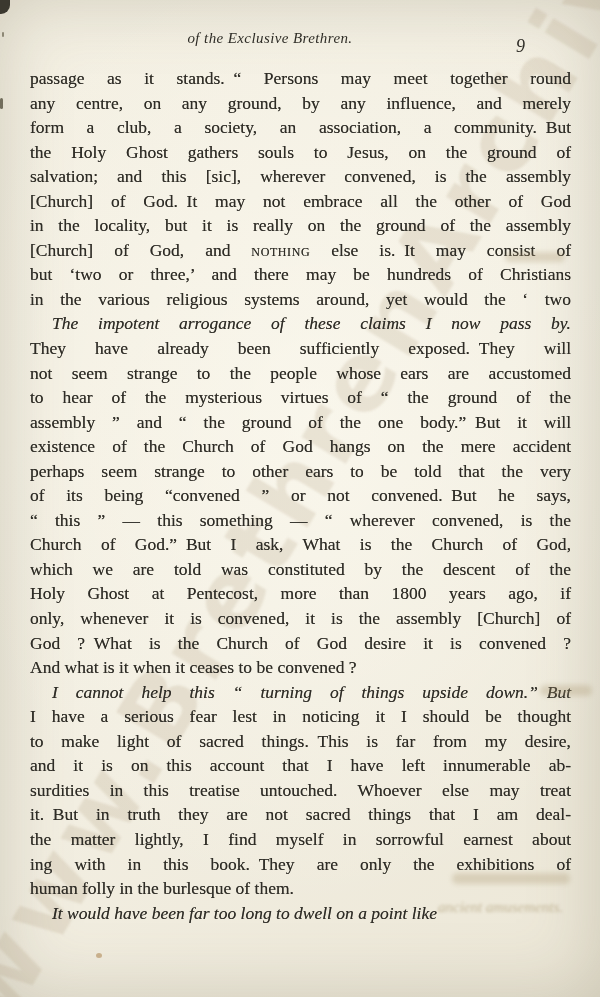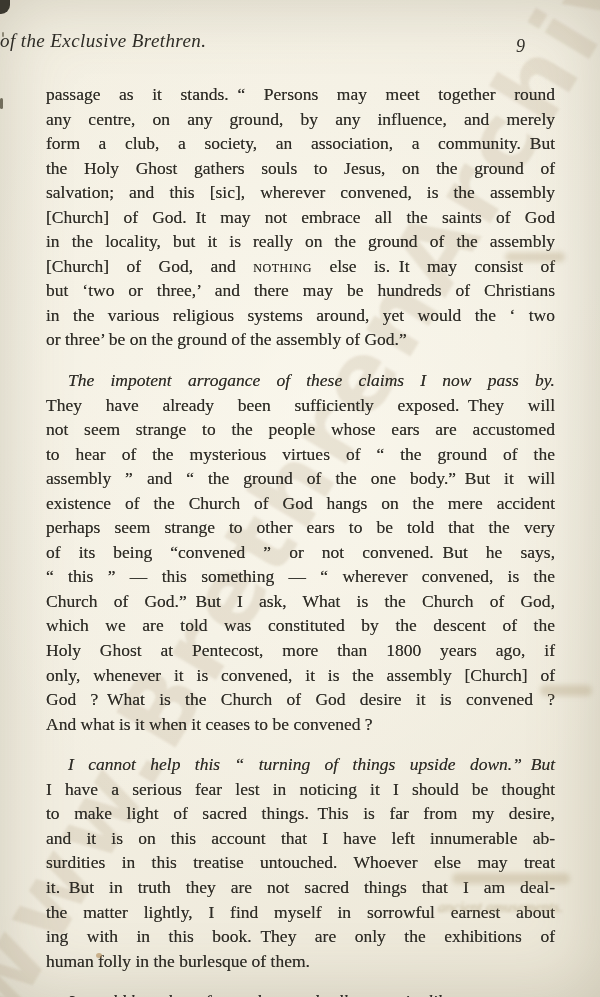--- a/index.html
+++ b/index.html
@@ -17,41 +17,41 @@
       linear-gradient(135deg, #f4f0e3 0%, #f2eee1 55%, #ece7d7 100%);
     box-shadow: inset 0 0 70px rgba(120,110,85,0.28);
     overflow: hidden;
     color: #2e2c26;
   }
 
   
   .running-title {
     position: absolute;
     left: 0; top: 30px; width: 540px;
-    text-align: left;
+    text-align: center;
     font-style: italic;
-    font-size: 19px;
+    font-size: 15px;
     letter-spacing: 0.4px;
   }
   .page-number {
     position: absolute;
     left: 516px; top: 36px;
     font-style: italic;
     font-size: 18px;
   }
 
   
   .body-text {
     position: absolute;
     left: 30px; top: 66px; width: 541px;
     font-size: 17.5px;
     line-height: 24.55px;
     text-shadow: 0 0 0.5px rgba(46,44,38,0.65);
   }
-  .paragraph { margin: 16px; }
+  .paragraph { margin: 0; }
   .line {
     text-align: justify;
     text-align-last: justify;
   }
   .line.last { text-align-last: left; }
   .line.indent { padding-left: 22px; font-style: italic; }
   .s-i { }
   .s-sc {
     text-transform: lowercase;
     font-variant-caps: small-caps;
@@ -128,26 +128,25 @@
   <div class="running-title">of the Exclusive Brethren.</div>
   <div class="page-number">9</div>
 
   <div class="body-text">
       <div class="paragraph">
         <div class="line"><span class="s-n">passage as it stands. “ Persons may meet together round</span></div>
         <div class="line"><span class="s-i">any</span><span class="s-n"> centre, on </span><span class="s-i">any</span><span class="s-n"> ground, by </span><span class="s-i">any</span><span class="s-n"> influence, and merely</span></div>
         <div class="line"><span class="s-n">form a club, a society, an association, a community. </span><span class="s-i">But</span></div>
         <div class="line"><span class="s-n">the Holy Ghost gathers souls to Jesus, on the ground of</span></div>
         <div class="line"><span class="s-n">salvation; and </span><span class="s-i">this</span><span class="s-n"> [</span><span class="s-i">sic</span><span class="s-n">], wherever convened, is the assembly</span></div>
-        <div class="line"><span class="s-n">[Church] of God. It may not embrace all the saints of God</span></div>
+        <div class="line"><span class="s-n">[Church] of God. It may not embrace all the other of God</span></div>
         <div class="line"><span class="s-n">in the locality, but it is really on the ground of the assembly</span></div>
         <div class="line"><span class="s-n">[Church] of God, and </span><span class="s-sc">NOTHING</span><span class="s-n"> else is. It may consist of</span></div>
         <div class="line"><span class="s-n">but ‘two or three,’ and there may be hundreds of Christians</span></div>
         <div class="line"><span class="s-n">in the various religious systems around, yet would the ‘ two</span></div>
-        <div class="line last"><span class="s-n">or three’ be on the ground of the assembly of God.”</span></div>
       </div>
       <div class="paragraph">
         <div class="line indent"><span class="s-n">The impotent arrogance of these claims I now pass by.</span></div>
         <div class="line"><span class="s-n">They have already been sufficiently exposed. They will</span></div>
         <div class="line"><span class="s-n">not seem strange to the people whose ears are accustomed</span></div>
         <div class="line"><span class="s-n">to hear of the mysterious virtues of “ the ground of the</span></div>
         <div class="line"><span class="s-n">assembly ” and “ the ground of the one body.” But it will</span></div>
         <div class="line"><span class="s-n">existence of the Church of God hangs on the mere accident</span></div>
         <div class="line"><span class="s-n">perhaps seem strange to other ears to be told that the very</span></div>
         <div class="line"><span class="s-n">of its being “</span><span class="s-i">convened</span><span class="s-n"> ” or not convened. But he says,</span></div>

